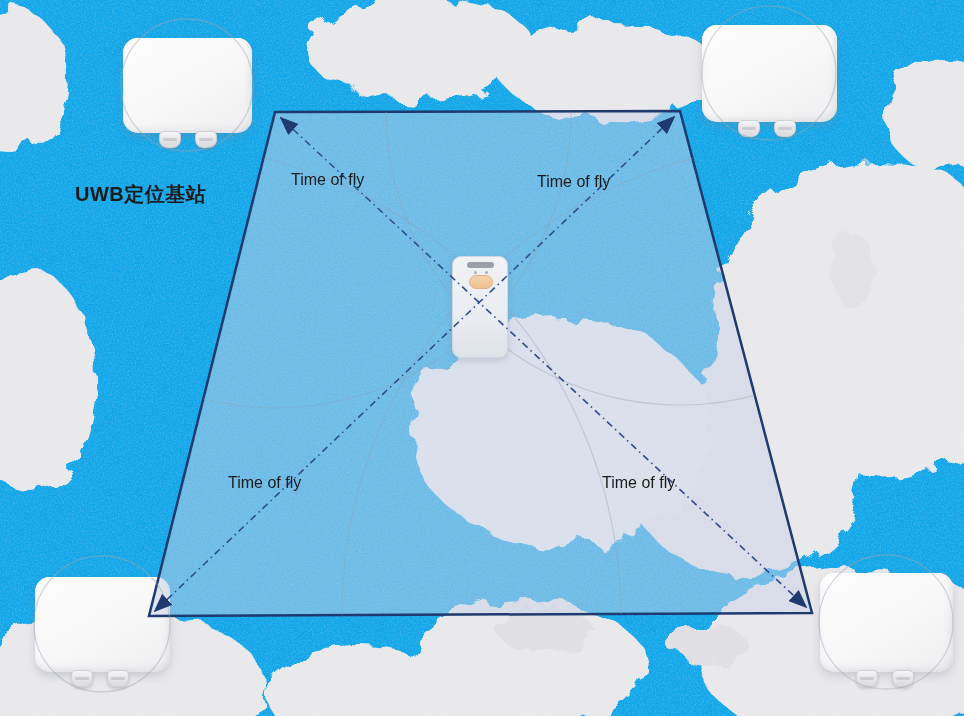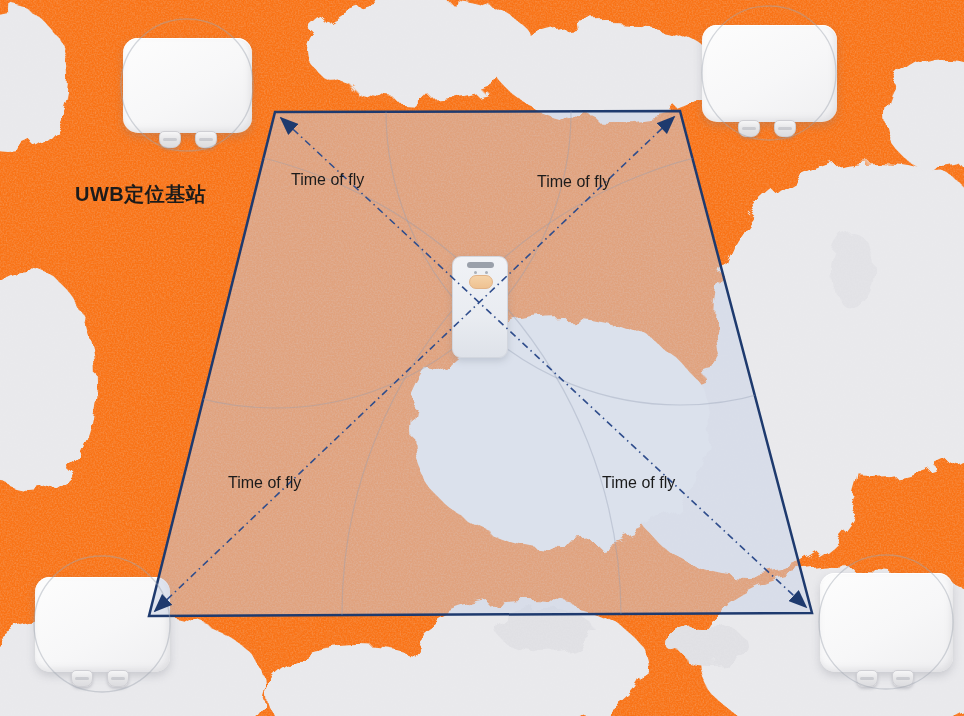--- a/index.html
+++ b/index.html
@@ -1,19 +1,19 @@
 <!DOCTYPE html>
 <html><head>
 <meta charset="utf-8">
 <style>
   html,body{margin:0;padding:0;}
   body{font-family:"Liberation Sans", sans-serif;}
   .stage{
     position:relative; width:964px; height:716px; overflow:hidden;
-    background:#f97316;
+    background:#0ea5e9;
   }
   .stage svg{position:absolute; left:0; top:0;}
   .bg{z-index:0;}
   .zone{z-index:2;}
   .lines{z-index:4;}
 
   
   .anchor{position:absolute; z-index:1;}
   .anchor-body{
     position:absolute; left:0; top:0; width:100%; height:100%;

